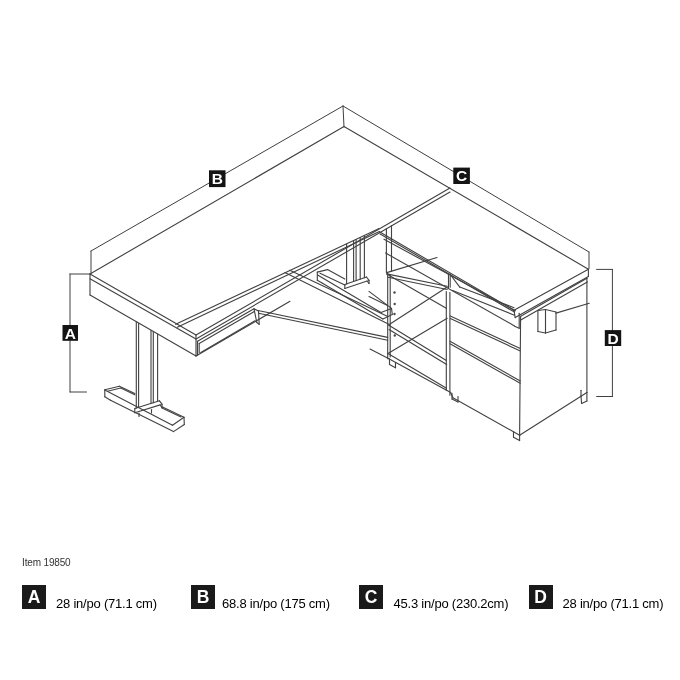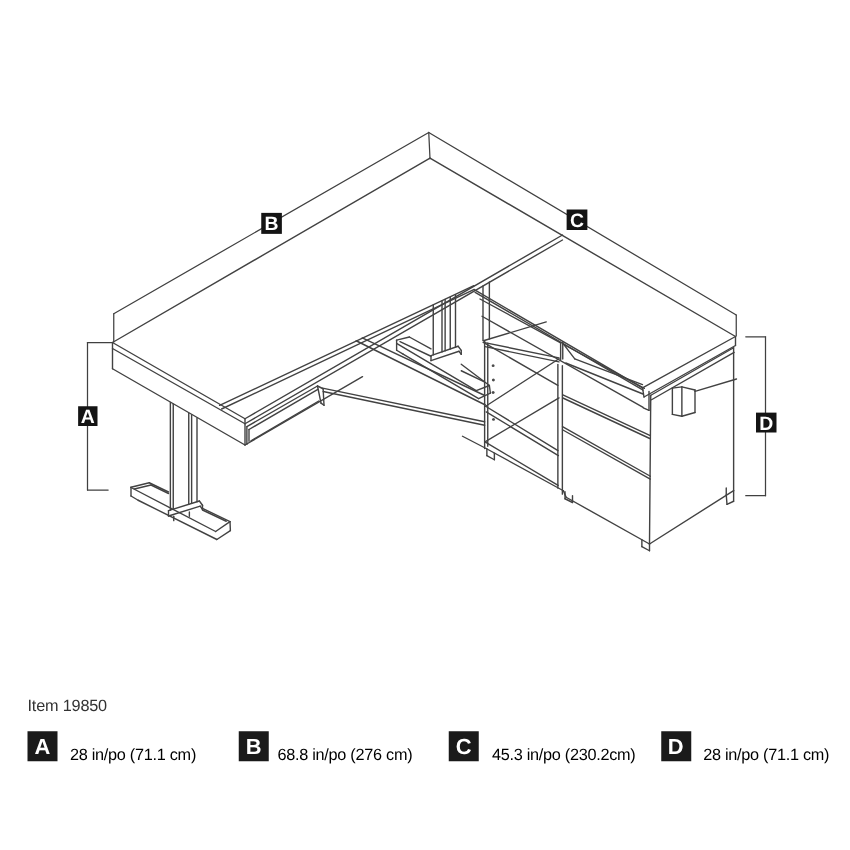--- a/index.html
+++ b/index.html
@@ -1,17 +1,17 @@
 <!DOCTYPE html>
 <html><head>
 <meta charset="utf-8">
 <style>
   html,body{margin:0;padding:0;background:#ffffff;width:680px;height:680px;overflow:hidden;}
   .wrap{position:relative;width:680px;height:680px;font-family:"Liberation Sans",sans-serif;}
-  .item{position:absolute;left:22px;top:556.5px;font-size:13px;letter-spacing:-0.15px;color:#333333;}
+  .item{position:absolute;left:22px;top:556.5px;font-size:10px;letter-spacing:-0.15px;color:#333333;}
   .sq{position:absolute;top:585px;width:24px;height:24px;background:#1a1a1a;color:#fff;
       font-size:17.5px;font-weight:bold;text-align:center;line-height:24px;}
   .lt{position:absolute;top:595.5px;font-size:13px;letter-spacing:-0.22px;color:#000000;white-space:nowrap;}
 </style>
 </head>
 <body>
 <div class="wrap">
 
 <svg width="680" height="680" viewBox="0 0 680 680" xmlns="http://www.w3.org/2000/svg">
 <rect width="680" height="680" fill="#ffffff"></rect>
@@ -270,21 +270,21 @@
 </svg>
 
 <div class="item">Item 19850</div>
 
 <div class="sq" style="left:22.0px">A</div>
 
 <div class="lt" style="left:56.0px">28 in/po (71.1 cm)</div>
 
 <div class="sq" style="left:191.0px">B</div>
 
-<div class="lt" style="left:222.0px">68.8 in/po (276 cm)</div>
+<div class="lt" style="left:222.0px">68.8 in/po (175 cm)</div>
 
 <div class="sq" style="left:359.0px">C</div>
 
 <div class="lt" style="left:393.5px">45.3 in/po (230.2cm)</div>
 
 <div class="sq" style="left:528.5px">D</div>
 
 <div class="lt" style="left:562.5px">28 in/po (71.1 cm)</div>
 </div>
 

